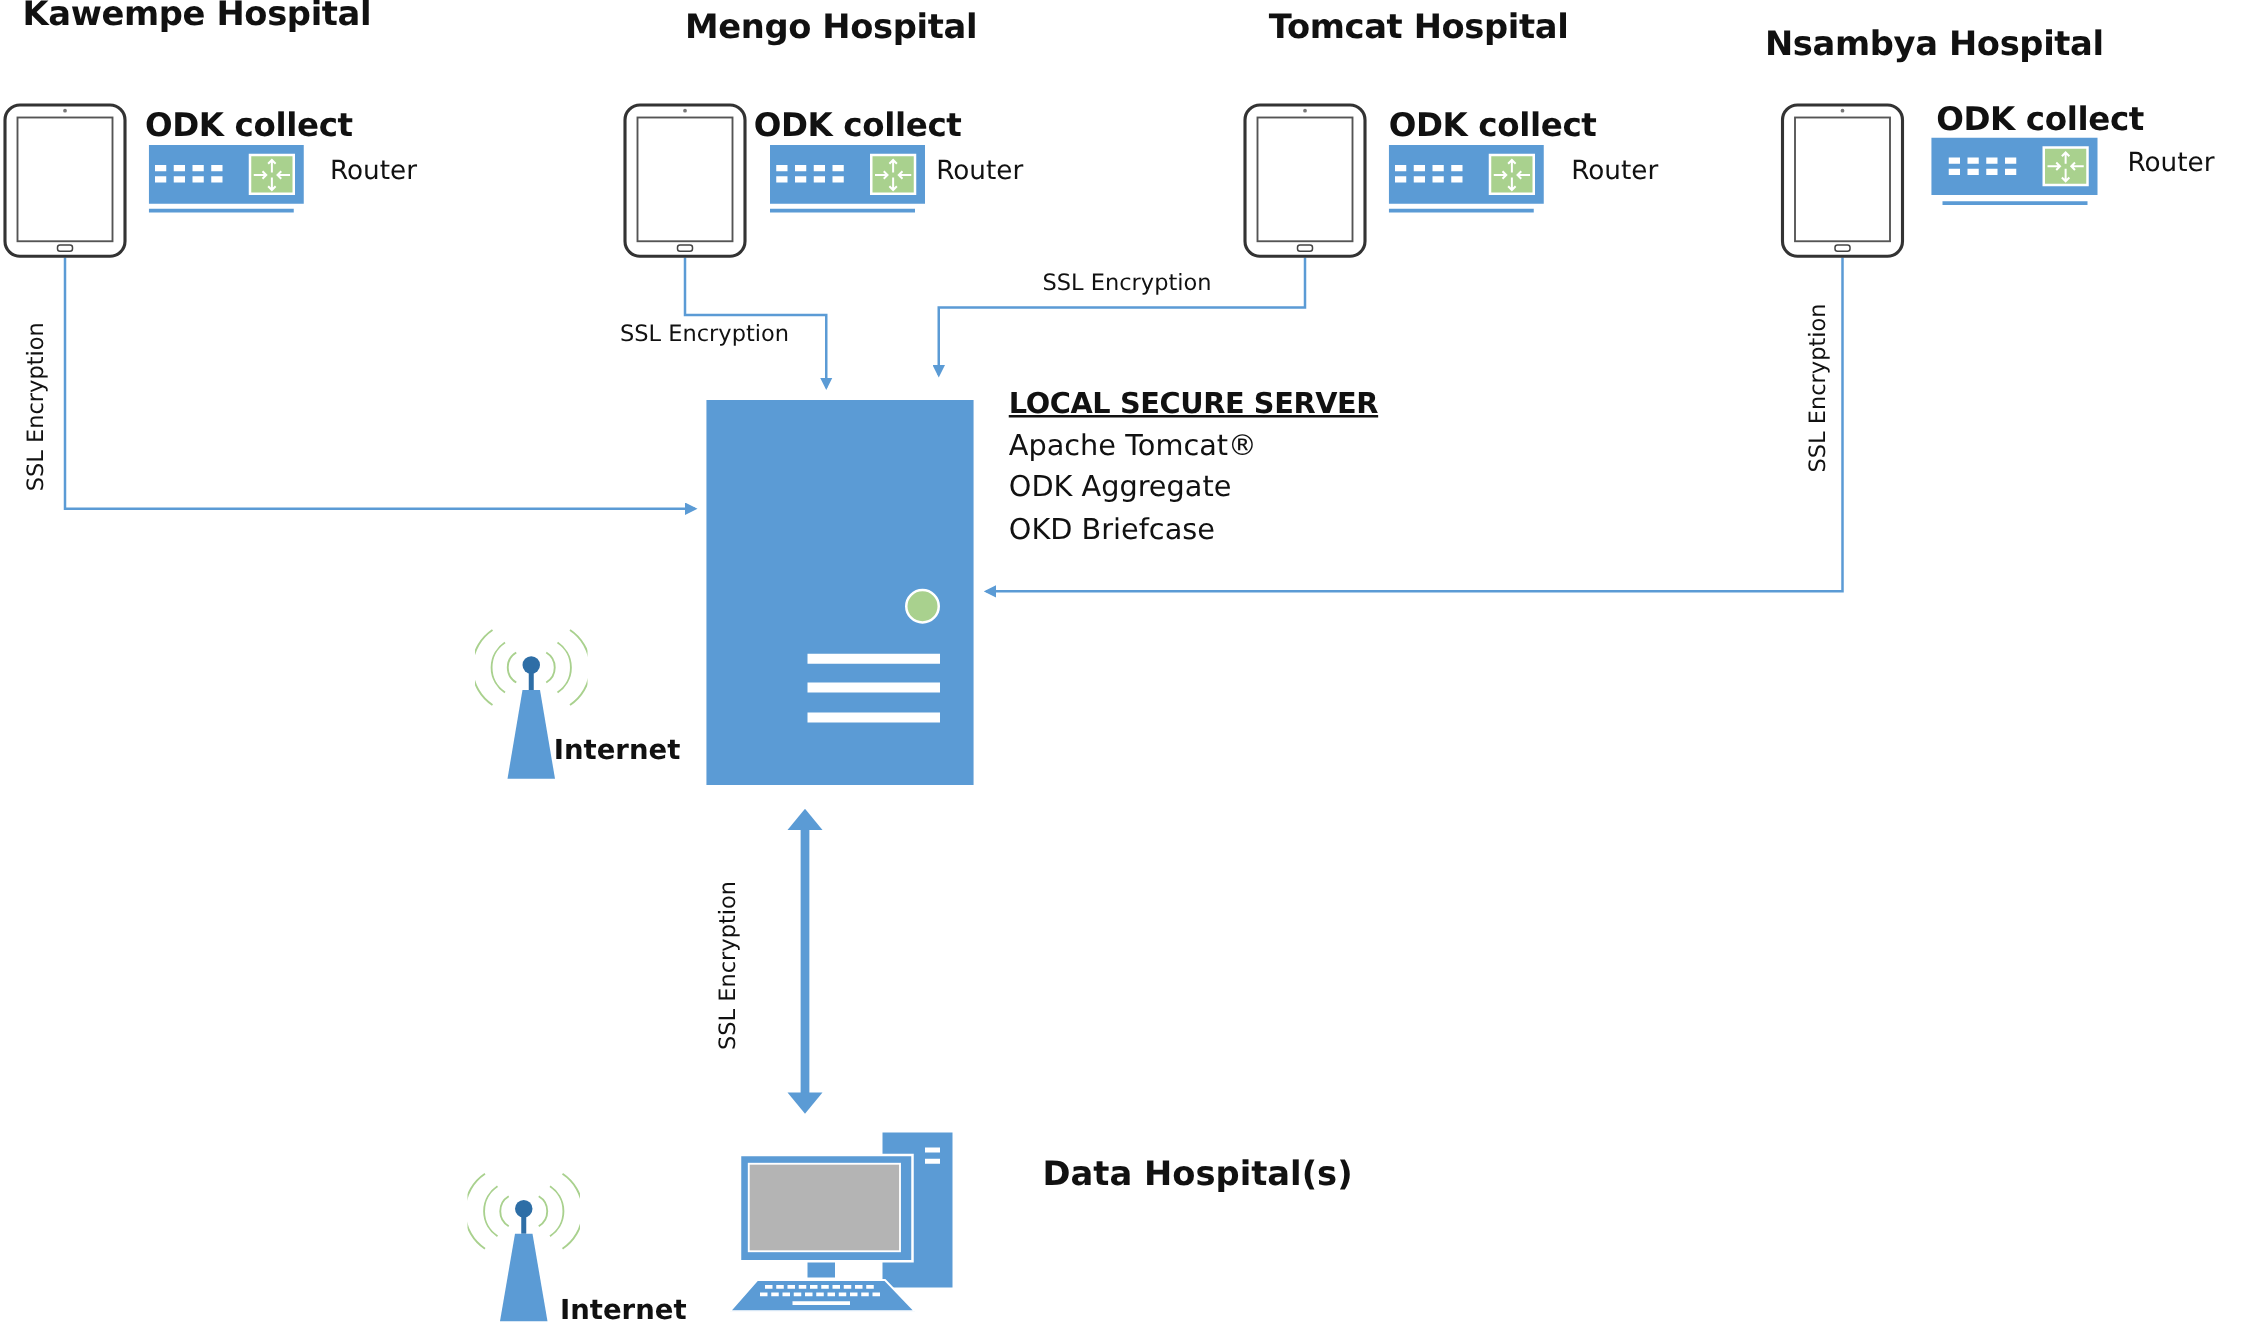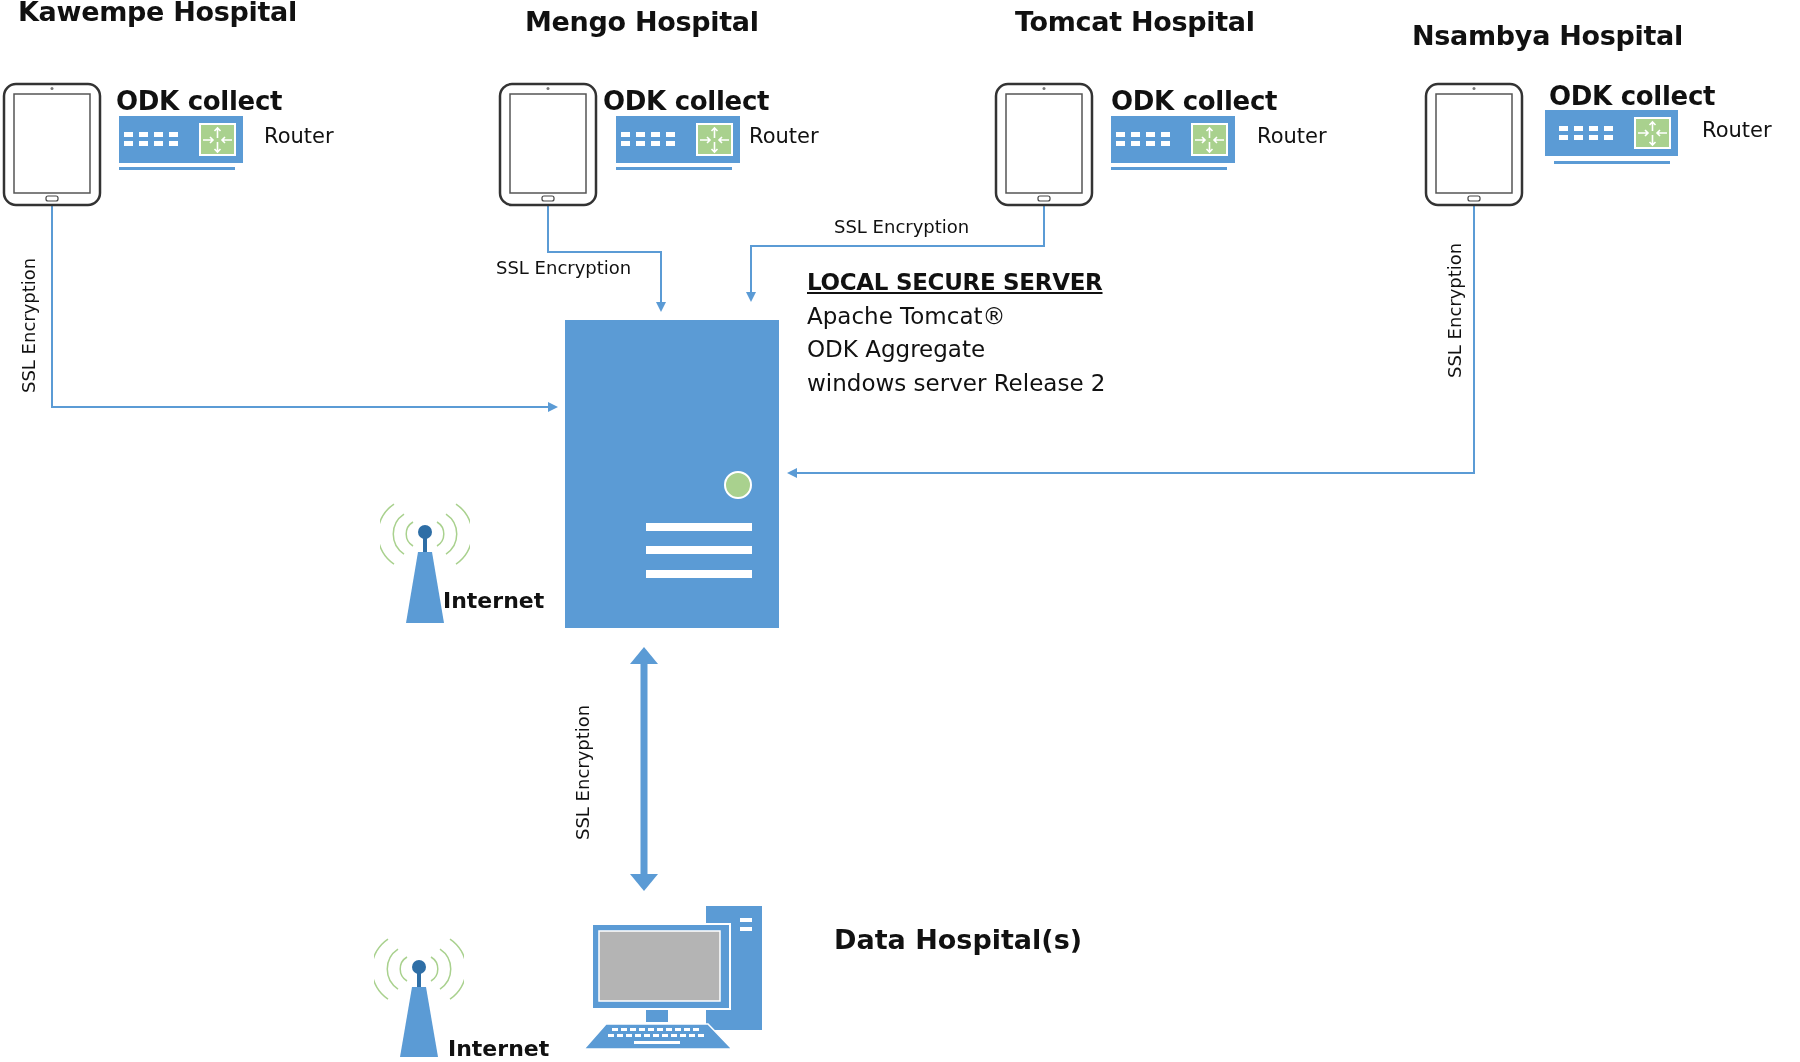--- a/index.html
+++ b/index.html
@@ -5,21 +5,21 @@
   html, body { margin:0; padding:0; background:#ffffff; }
   body { width:1800px; height:1062px; position:relative; overflow:hidden;
          font-family:"DejaVu Sans", sans-serif; color:#111; }
   .abs { position:absolute; }
   .hosp-title { font-weight:bold; font-size:27px; white-space:nowrap; letter-spacing:-0.3px; }
   .odk { font-weight:bold; font-size:26px; white-space:nowrap; letter-spacing:-0.3px; }
   .router-lbl { font-size:21px; white-space:nowrap; }
   .ssl { font-size:18px; white-space:nowrap; }
   .ssl-v { font-size:18px; white-space:nowrap; transform-origin:left top; transform:rotate(-90deg); }
   .server-text { font-size:23px; line-height:33.5px; white-space:nowrap; }
-  .server-text .title { font-weight:bold; text-decoration:underline; letter-spacing:-0.3px; }
+  .server-text .title { font-weight:bold; text-decoration:underline; letter-spacing:-0.3px;margin-top:41px; }
   .internet-lbl { font-weight:bold; font-size:22px; white-space:nowrap; }
   .dm-lbl { font-weight:bold; font-size:27px; white-space:nowrap; }
   svg.lines { position:absolute; left:0; top:0; }
 </style>
 </head>
 <body>
 
 <svg class="lines" width="1800" height="1062">
   <defs>
     <marker id="arr" markerWidth="10" markerHeight="10" refX="8" refY="5" orient="auto" markerUnits="userSpaceOnUse">
@@ -36,21 +36,21 @@
   <polyline points="1474,206 1474,473 789,473" fill="none" stroke="#5b9bd5" stroke-width="2" marker-end="url(#arr)"></polyline>
 
   <g>
     <line x1="644" y1="660" x2="644" y2="878" stroke="#5b9bd5" stroke-width="7"></line>
     <path d="M630,664 L644,647 L658,664 Z" fill="#5b9bd5"></path>
     <path d="M630,874 L644,891 L658,874 Z" fill="#5b9bd5"></path>
   </g>
 </svg>
 
 <div class="abs hosp-title" style="left:18px; top:-4px;">Kawempe Hospital</div>
-<div class="abs hosp-title" style="left:525px; top:6px;">Mengo Hospital</div>
+<div class="abs hosp-title" style="left:548px; top:6px;">Mengo Hospital</div>
 <div class="abs hosp-title" style="left:1015px; top:6px;">Tomcat Hospital</div>
 <div class="abs hosp-title" style="left:1412px; top:6px;margin-top:14px;">Nsambya Hospital</div>
 
 <svg class="abs" style="left:2px; top:82px;" width="100" height="125" viewBox="0 0 100 125">
   <rect x="2" y="2" width="96" height="121" rx="12" fill="#fff" stroke="#333" stroke-width="2.5"></rect>
   <rect x="12" y="12" width="76" height="99" fill="#fff" stroke="#555" stroke-width="1.5"></rect>
   <circle cx="50" cy="6.5" r="1.5" fill="#777"></circle>
   <rect x="44" y="114" width="12" height="5" rx="2" fill="#fff" stroke="#444" stroke-width="1.2"></rect>
 </svg>
 <svg class="abs" style="left:498px; top:82px;" width="100" height="125" viewBox="0 0 100 125">
@@ -178,21 +178,21 @@
   <circle cx="173" cy="165" r="13" fill="#a9d18e" stroke="#fff" stroke-width="2"></circle>
   <rect x="81" y="203" width="106" height="8" fill="#fff"></rect>
   <rect x="81" y="226" width="106" height="8" fill="#fff"></rect>
   <rect x="81" y="250" width="106" height="8" fill="#fff"></rect>
 </svg>
 
 <div class="abs server-text" style="left:807px; top:266px;">
   <div class="title">LOCAL SECURE SERVER</div>
   <div>Apache Tomcat®</div>
   <div>ODK Aggregate</div>
-  <div>windows server Release 2</div>
+  <div>OKD Briefcase</div>
 </div>
 
 <svg class="abs" style="left:380px; top:500px;" width="90" height="125" viewBox="0 0 90 125">
   <g fill="none" stroke="#a9d18e" stroke-width="1.5">
     <path d="M33,22 A14,14 0 0 0 33,46"></path>
       <path d="M57,22 A14,14 0 0 1 57,46"></path>
     <path d="M24,14 A24,24 0 0 0 24,54"></path>
       <path d="M66,14 A24,24 0 0 1 66,54"></path>
     <path d="M14,4 A36,36 0 0 0 14,64"></path>
       <path d="M76,4 A36,36 0 0 1 76,64"></path>

